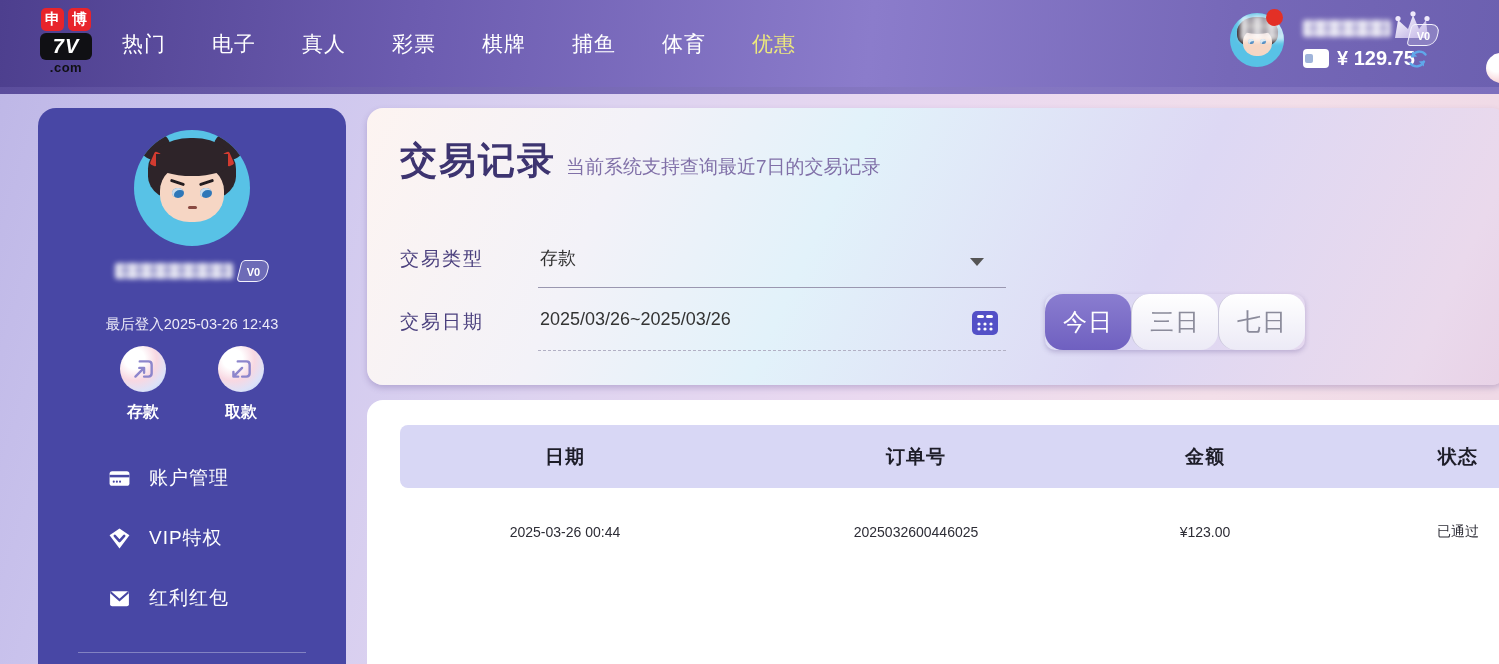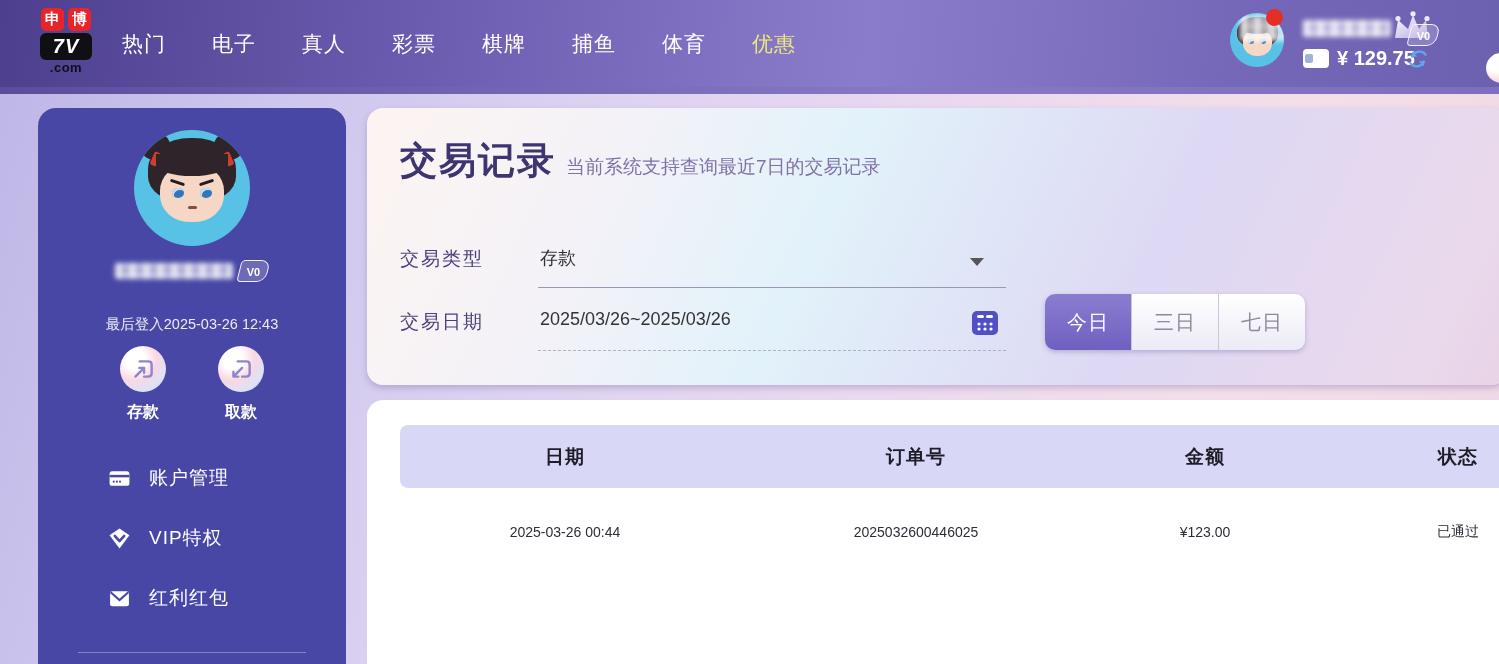--- a/index.html
+++ b/index.html
@@ -98,22 +98,22 @@
     border-bottom:1px solid #9a97b0; }
   .f-select .val { position:absolute; left:2px; top:10px; font-size:18px; color:#333; }
   .caret { position:absolute; right:22px; top:22px; width:0; height:0;
     border-left:7px solid transparent; border-right:7px solid transparent; border-top:8px solid #555; }
   .f-date { position:absolute; left:171px; top:191px; width:468px; height:52px; cursor:pointer;
     border-bottom:1px dashed #b2b0c4; }
   .f-date .val { position:absolute; left:2px; top:10px; font-size:18px; color:#333; }
   .cal { position:absolute; right:6px; top:8px; width:30px; height:30px; }
   .range-tabs { position:absolute; left:678px; top:186px; width:260px; height:56px; display:flex;
     border-radius:10px; overflow:hidden; box-shadow:0 2px 5px rgba(90,70,140,.3); }
-  .rtab { flex:1; display:flex; align-items:center; justify-content:center; font-size:20px; cursor:pointer;
-    background:linear-gradient(180deg,#ffffff,#eceaf6); color:#8b8b9b; letter-spacing:1px; }
+  .rtab { flex:1; display:flex; align-items:center; justify-content:center; font-size:24px; cursor:pointer;
+    background:linear-gradient(180deg,#ffffff,#eceaf6); color:#8b8b9b; letter-spacing:1px;border-radius:18px; }
   .rtab + .rtab { border-left:1px solid #c9c7da; }
   .rtab.active { background:linear-gradient(180deg,#8a7dd0,#6f60c0); color:#fff; border-left:none; }
 
   
   .table-panel { position:absolute; left:367px; top:400px; width:1140px; height:264px;
     background:#fff; border-radius:16px 0 0 0; overflow:hidden; }
   .t-header { position:absolute; left:33px; top:25px; width:1208px; height:63px;
     background:#d8d7f5; border-radius:8px; display:flex; align-items:center; }
   .t-row { position:absolute; left:33px; top:100px; width:1208px; height:64px; display:flex; align-items:center; }
   .c1 { width:330px; text-align:center; } .c2 { width:372px; text-align:center; }

